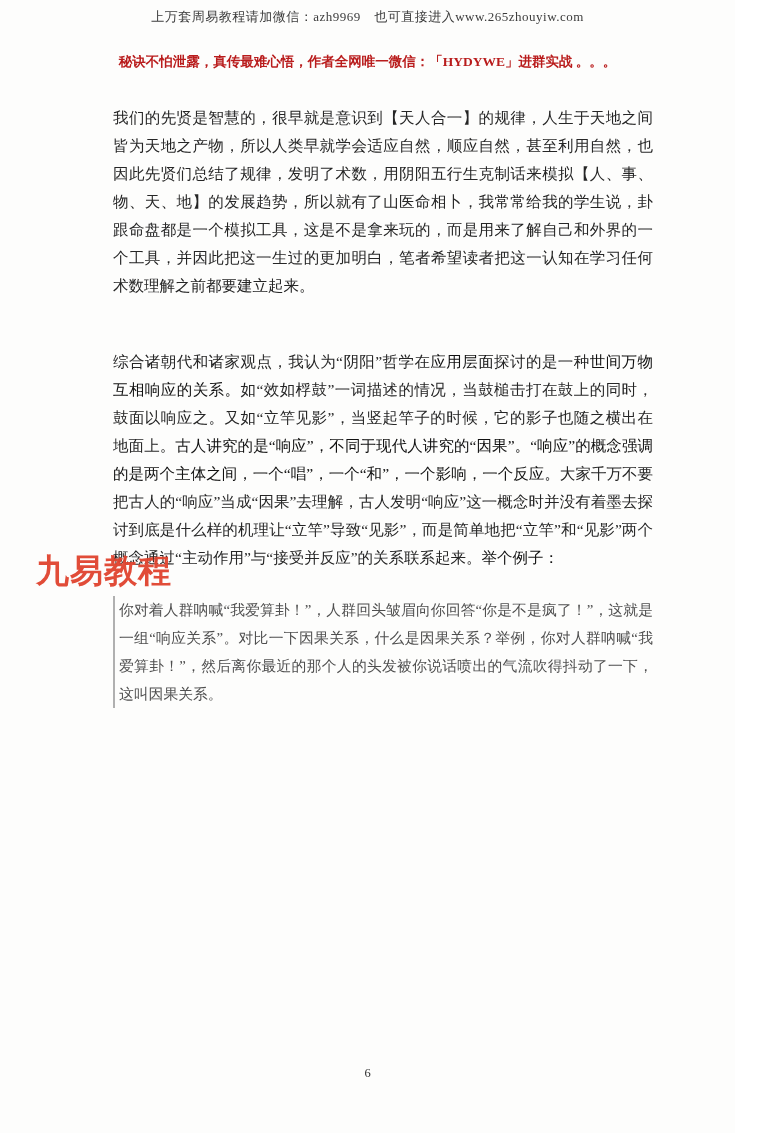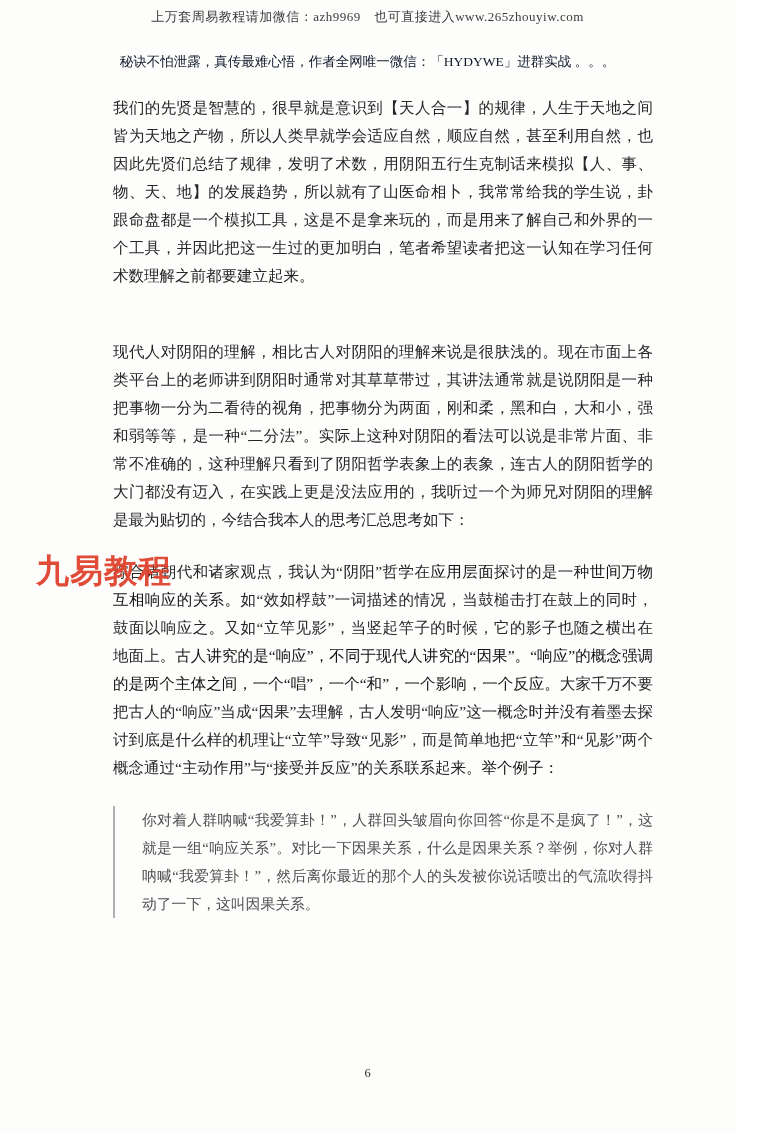--- a/index.html
+++ b/index.html
@@ -17,40 +17,40 @@
     top: 8px; left: 0; right: 0;
     text-align: center;
     font-size: 13px;
     letter-spacing: 0.5px;
     color: #3c3c3c;
   }
   .notice {
     position: absolute;
     top: 53px; left: 0; right: 0;
     text-align: center;
-    font-weight: normal;
+    font-weight: bold;
     font-size: 13.5px;
-    color: #0f172a;
+    color: #b91c1c;
   }
   .content {
     position: absolute;
     top: 94px;
     left: 113px;
     width: 540px;
     font-size: 15.5px;
     line-height: 28px;
     text-align: justify;
     color: #262626;
   }
   .para { margin: 0 0 24px 0; }
-  .para:first-child { margin-bottom: 48px; }
+  .para:first-child { margin-bottom: 48px; margin-top: 10px; }
   .para .b { font-weight: normal; color: #111; }
   .quote {
     border-left: 2px solid #b0b0b0;
-    padding-left: 27px;
+    padding-left: 4px;
     color: #4f4f4f;
     font-size: 14.8px;
     margin: 12px 0 26px 0;
   }
   .watermark {
     position: absolute;
     left: 4px;
     top: 549px;
     font-family: "Liberation Sans", "DejaVu Sans", sans-serif;
     font-weight: bold;
@@ -73,19 +73,18 @@
 
 <div class="page">
   <div class="top-header">上万套周易教程请加微信：azh9969　也可直接进入www.265zhouyiw.com</div>
 
   <div class="notice">秘诀不怕泄露，真传最难心悟，作者全网唯一微信：「HYDYWE」进群实战 。。。</div>
 
   <div class="watermark" style="color: rgb(224, 67, 46); margin-left: 32px;">九易教程</div>
 
   <main class="content" id="content">
       <p class="para"><span>我们的先贤是智慧的，很早就是意识到【天人合一】的规律，人生于天地之间皆为天地之产物，所以人类早就学会适应自然，顺应自然，甚至利用自然，也因此先贤们总结了规律，发明了术数，用阴阳五行生克制话来模拟【人、事、物、天、地】的发展趋势，所以就有了山医命相卜，我常常给我的学生说，卦跟命盘都是一个模拟工具，这是不是拿来玩的，而是用来了解自己和外界的一个工具，并因此把这一生过的更加明白，笔者希望读者把这一认知在学习任何术数理解之前都要建立起来。</span></p>
-      <p class="para"><span>现代人对阴阳的理解，相比古人对阴阳的理解来说是很肤浅的。现在市面上各类平台上的老师讲到阴阳时通常对其草草带过，其讲法通常就是说阴阳是一种把事物一分为二看待的视角，把事物分为两面，刚和柔，黑和白，大和小，强和弱等等，是一种“二分法”。实际上这种对阴阳的看法可以说是非常片面、非常不准确的，这种理解只看到了阴阳哲学表象上的表象，连古人的阴阳哲学的大门都没有迈入，在实践上更是没法应用的，我听过一个为师兄对阴阳的理解是最为贴切的，今结合我本人的思考汇总思考如下：</span></p>
       <p class="para"><span>综合诸朝代和诸家观点，我认为“阴阳”哲学在</span><span class="b">应用层面</span><span>探讨的是一种</span><span class="b">世间万物互相响应的关系。</span><span>如“效如桴鼓”一词描述的情况，当鼓槌击打在鼓上的同时，鼓面以响应之。又如“立竿见影”，当竖起竿子的时候，它的影子也随之横出在地面上。</span><span class="b">古人讲究的是“响应”，不同于现代人讲究的“因果”。“响应”的概念强调的是两个主体之间，一个“唱”，一个“和”，一个影响，一个反应。</span><span>大家千万不要把古人的“响应”当成“因果”去理解，古人发明“响应”这一概念时并没有着墨去探讨到底是什么样的机理让“立竿”导致“见影”，而是简单地把“立竿”和“见影”两个概念通过“主动作用”与“接受并反应”的关系联系起来。</span><span class="b">举个例子：</span></p>
       <p class="para quote"><span>你对着人群呐喊“我爱算卦！”，人群回头皱眉向你回答“你是不是疯了！”，这就是一组“响应关系”。对比一下因果关系，什么是因果关系？举例，你对人群呐喊“我爱算卦！”，然后离你最近的那个人的头发被你说话喷出的气流吹得抖动了一下，这叫因果关系。</span></p>
     </main>
 
   <div class="page-number">6</div>
 </div>
 
 </body></html>

